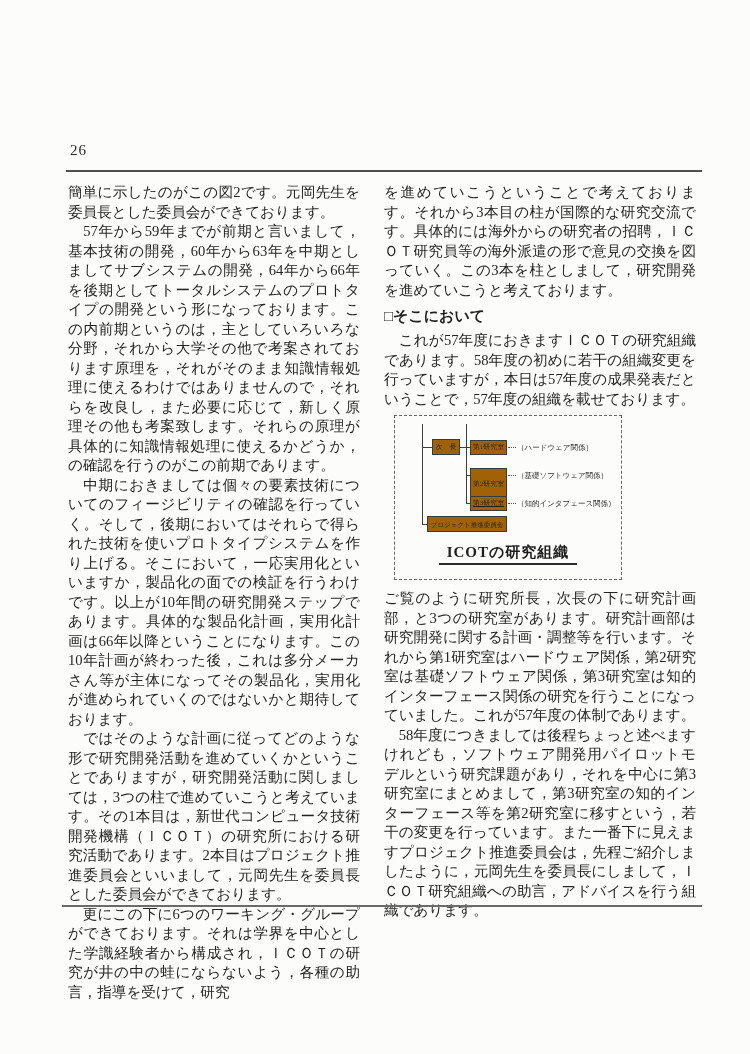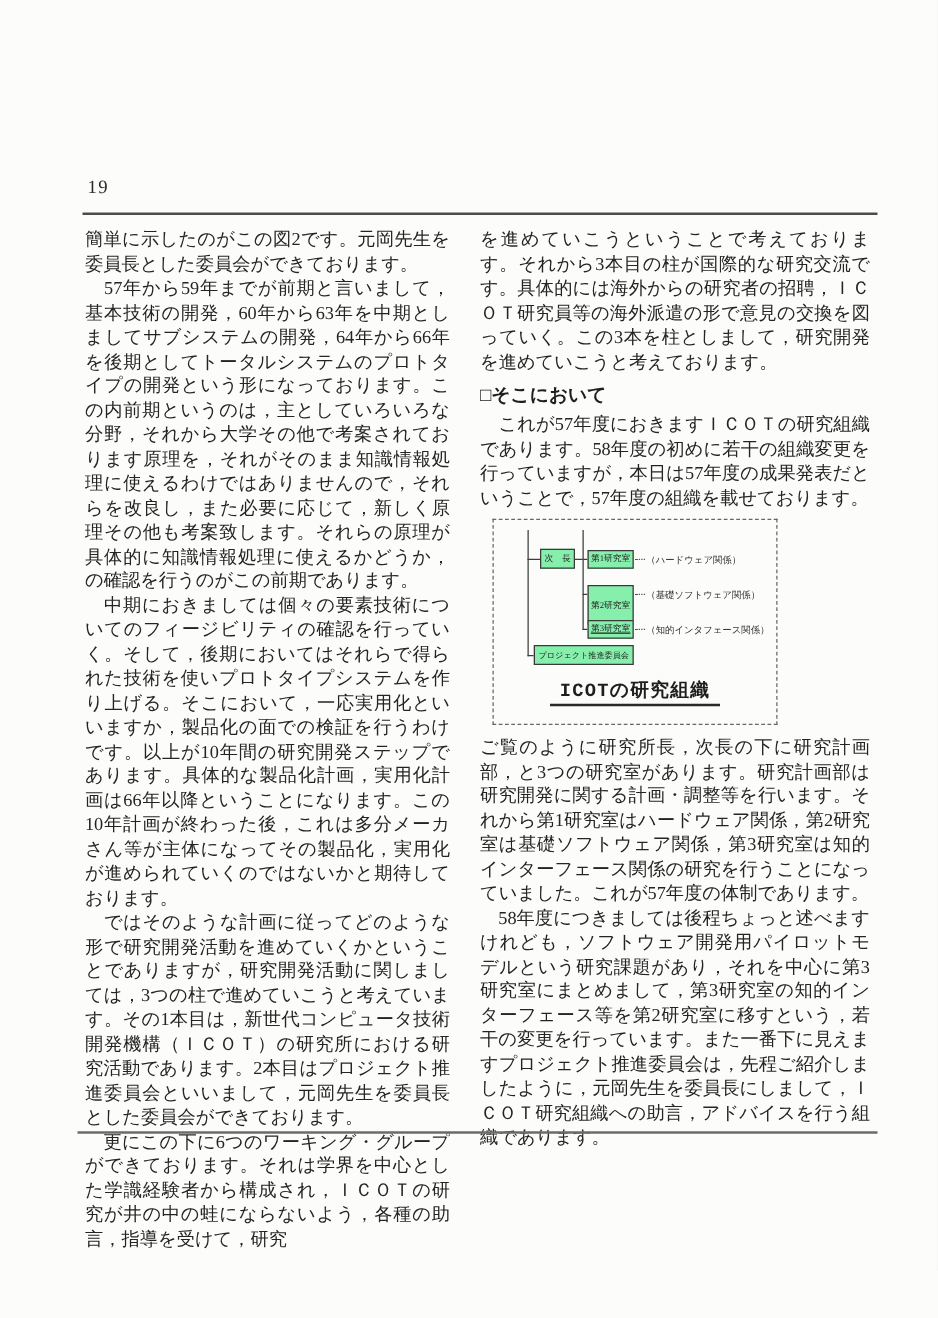--- a/index.html
+++ b/index.html
@@ -45,50 +45,50 @@
     margin:6px 0 9px 10px;
     width:228px;height:165px;
     border:1px dashed #666;
     background:#fcfcfa;
     box-sizing:border-box;
   }
   .orgline{position:absolute;background:#3d3d3d;}
   .orgbox{
     position:absolute;
     border:1px solid #3a3a3a;
-    background:#86efac;
+    background:#a16207;
     box-sizing:border-box;
     display:flex;align-items:center;justify-content:center;
     font-size:7px;line-height:7px;
     white-space:nowrap;
     color:#222;
   }
   .leader{position:absolute;height:0;border-top:1px dotted #555;}
   .orgnote{
     position:absolute;
     font-size:7.5px;line-height:9px;
     white-space:nowrap;color:#2c2c2c;
   }
   .figcaption{
     position:absolute;left:0;right:0;top:127px;
     text-align:center;
   }
   .figcaption span{
     display:inline-block;
     font-size:15px;font-weight:bold;letter-spacing:1px;
     border-bottom:2px solid #2a2a2a;
-    padding:0 8px 1px 8px;color:#1e1e1e;font-family:Liberation Mono, monospace;
+    padding:0 8px 1px 8px;color:#1e1e1e;
   }
 </style>
 </head>
 <body>
 
 <div class="page">
 
-  <div class="pageno">19</div>
+  <div class="pageno">26</div>
   <div class="rule top"></div>
 
   <div class="col left">
     <p class="para">簡単に示したのがこの図2です。元岡先生を委員長とした委員会ができております。</p>
     <p class="para">　57年から59年までが前期と言いまして，基本技術の開発，60年から63年を中期としましてサブシステムの開発，64年から66年を後期としてトータルシステムのプロトタイプの開発という形になっております。この内前期というのは，主としていろいろな分野，それから大学その他で考案されております原理を，それがそのまま知識情報処理に使えるわけではありませんので，それらを改良し，また必要に応じて，新しく原理その他も考案致します。それらの原理が具体的に知識情報処理に使えるかどうか，の確認を行うのがこの前期であります。</p>
     <p class="para">　中期におきましては個々の要素技術についてのフィージビリティの確認を行っていく。そして，後期においてはそれらで得られた技術を使いプロトタイプシステムを作り上げる。そこにおいて，一応実用化といいますか，製品化の面での検証を行うわけです。以上が10年間の研究開発ステップであります。具体的な製品化計画，実用化計画は66年以降ということになります。この10年計画が終わった後，これは多分メーカさん等が主体になってその製品化，実用化が進められていくのではないかと期待しております。</p>
     <p class="para">　ではそのような計画に従ってどのような形で研究開発活動を進めていくかということでありますが，研究開発活動に関しましては，3つの柱で進めていこうと考えています。その1本目は，新世代コンピュータ技術開発機構（ＩＣＯＴ）の研究所における研究活動であります。2本目はプロジェクト推進委員会といいまして，元岡先生を委員長とした委員会ができております。</p>
     <p class="para">　更にこの下に6つのワーキング・グループができております。それは学界を中心とした学識経験者から構成され，ＩＣＯＴの研究が井の中の蛙にならないよう，各種の助言，指導を受けて，研究</p>
   </div>
 

